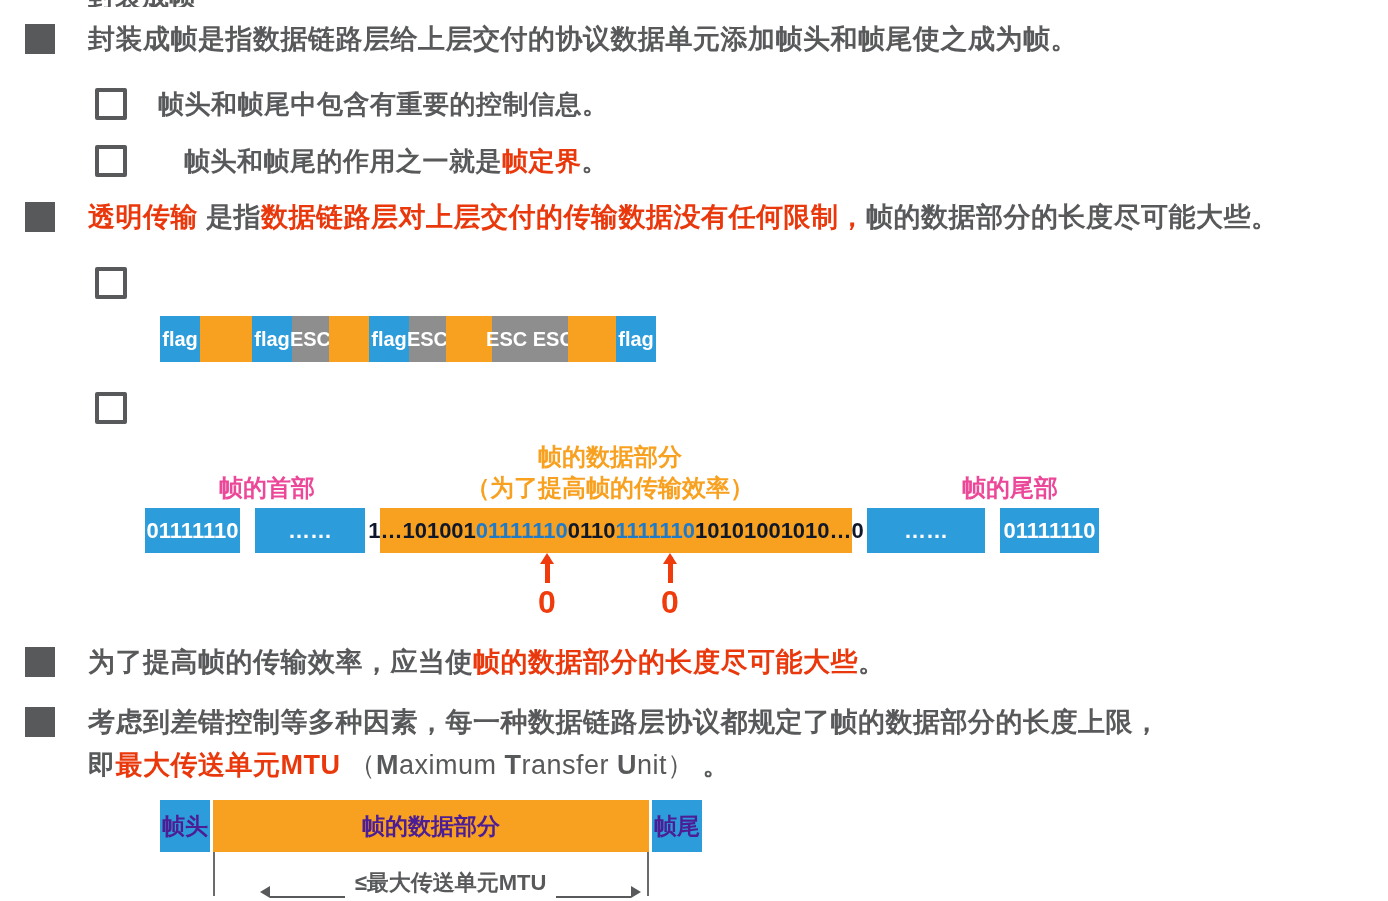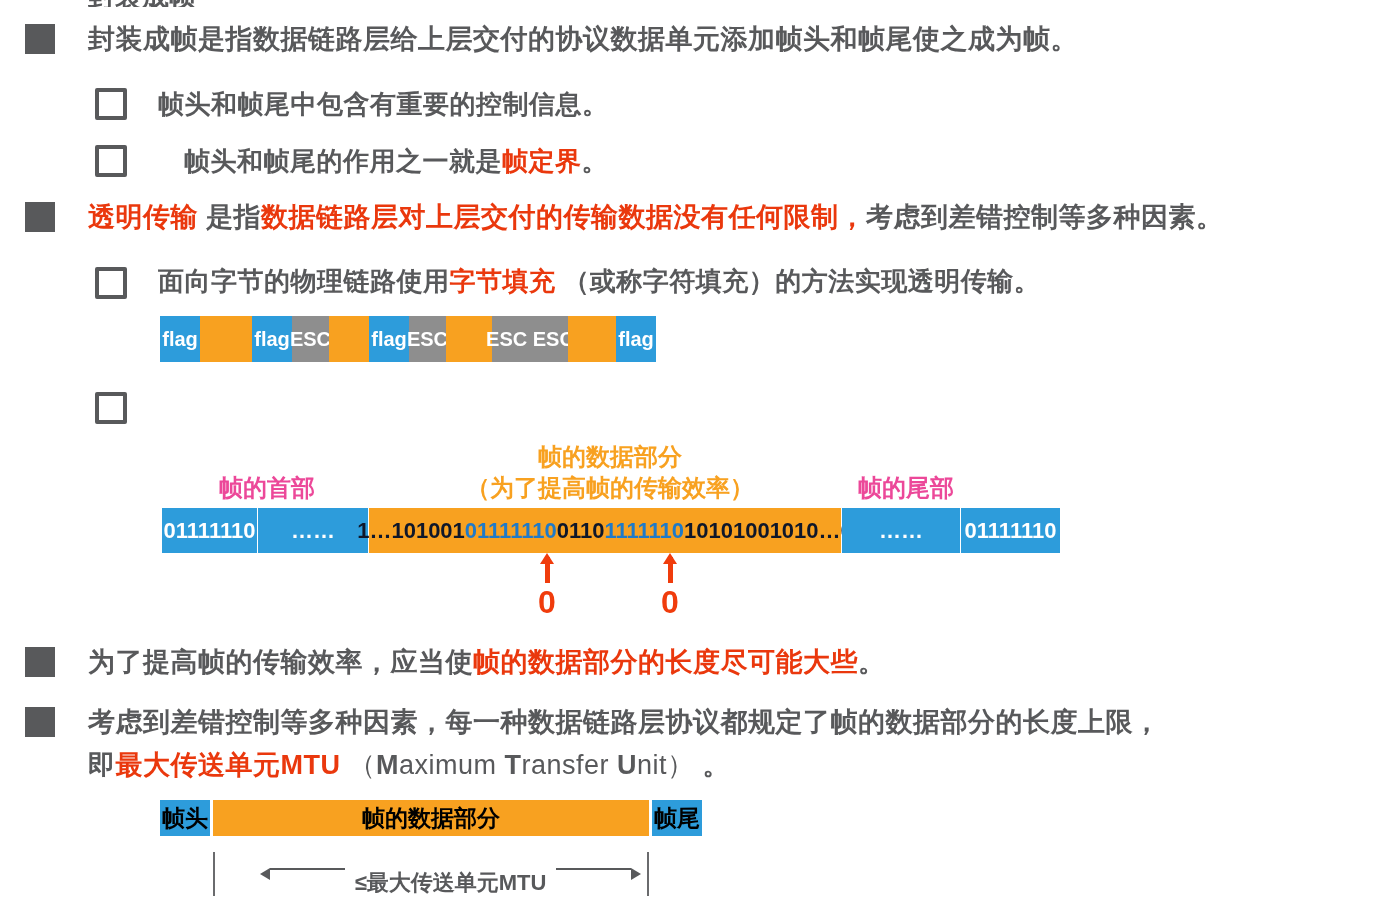--- a/index.html
+++ b/index.html
@@ -27,45 +27,45 @@
               color:#fff;font-size:20px;white-space:nowrap;}
   .box-blue{background:#2d9cdb;}
   .box-orange{background:#f8a120;}
   .box-gray{background:#8e8e8e;}
 
   
   .lab-blue{color:#ec4899;font-size:24px;}
   .lab-orange{color:#f8a120;font-size:24px;line-height:31px;text-align:center;}
 
   
-  .framebar{left:162px;top:508px;height:45px;display:flex;gap:1px;}
+  .framebar{left:145px;top:508px;height:45px;display:flex;gap:15px;}
   .framebar .box{height:45px;display:flex;align-items:center;justify-content:center;
                  color:#fff;font-size:22px;white-space:nowrap;}
   .box-data{background:#f8a120;font-size:21px;letter-spacing:0;}
   .box-data span{white-space:nowrap;}
   .seg-white{color:#0f172a;}
   .seg-digit{color:#1f7ac9;}
 
   
   .up-arrow{position:absolute;width:5px;height:26px;background:#f03c0c;}
   .up-arrow::before{content:"";position:absolute;top:-11px;left:-5px;
     border:7px solid transparent;border-bottom:11px solid #f03c0c;}
   .zero{position:absolute;width:24px;text-align:center;color:#f03c0c;font-size:32px;}
 
   
   .mtubar{left:160px;top:800px;height:52px;display:flex;gap:3px;}
-  .mtubar .box{height:36px;display:flex;align-items:center;justify-content:center;
-               color:#000000;font-size:23px;white-space:nowrap;text-align:center;}
+  .mtubar .box{height:52px;display:flex;align-items:center;justify-content:center;
+               color:#4c1d95;font-size:23px;white-space:nowrap;text-align:center;}
 
   
   .dim{left:213px;top:852px;width:436px;height:44px;}
   .dim::before,.dim::after{content:"";position:absolute;top:0;width:2px;height:44px;background:#6a6b6d;}
   .dim::before{left:0;}
   .dim::after{right:0;}
-  .dimline{position:absolute;left:2px;right:2px;top:16px;display:flex;align-items:flex-start;margin-left:39px;}
+  .dimline{position:absolute;left:2px;right:2px;top:16px;display:flex;align-items:flex-end;margin-left:39px;}
   .dimline .shaft{flex:1;height:2px;background:#58595b;}
   .head-l{width:0;height:0;border:6px solid transparent;border-right:10px solid #58595b;}
   .head-r{width:0;height:0;border:6px solid transparent;border-left:10px solid #58595b;}
   .dimlabel{padding:0 10px;font-size:22px;color:#58595b;white-space:nowrap;}
 </style>
 </head>
 <body>
 
 <div id="canvas">
 
@@ -76,24 +76,23 @@
   <div class="abs sq1" style="left:25px;top:24px;"></div>
   <div class="abs rowtxt l1" style="left:88px;top:22px;"><span class="seg-gray">封装成帧是指数据链路层给上层交付的协议数据单元添加帧头和帧尾使之成为帧。</span></div>
 
   <div class="abs sq2" style="left:95px;top:88px;"></div>
   <div class="abs rowtxt l2" style="left:158px;top:88px;"><span class="seg-gray">帧头和帧尾中包含有重要的控制信息。</span></div>
 
   <div class="abs sq2" style="left:95px;top:145px;"></div>
   <div class="abs rowtxt l2" style="left:158px;top:145px;padding-left:26px;"><span class="seg-gray">帧头和帧尾的作用之一就是</span><span class="seg-red">帧定界</span><span class="seg-gray">。</span></div>
 
   <div class="abs sq1" style="left:25px;top:202px;"></div>
-  <div class="abs rowtxt l1" style="left:88px;top:200px;"><span class="seg-red">透明传输</span><span class="seg-gray"> 是指</span><span class="seg-red">数据链路层对上层交付的传输数据没有任何限制，</span><span class="seg-gray">考虑到差错控制等多种因素。</span></div>
+  <div class="abs rowtxt l1" style="left:88px;top:200px;"><span class="seg-red">透明传输</span><span class="seg-gray"> 是指</span><span class="seg-red">数据链路层对上层交付的传输数据没有任何限制，</span><span class="seg-gray">帧的数据部分的长度尽可能大些。</span></div>
 
   <div class="abs sq2" style="left:95px;top:267px;"></div>
-  <div class="abs rowtxt l2" style="left:158px;top:265px;"><span class="seg-gray">面向字节的物理链路使用</span><span class="seg-red">字节填充</span><span class="seg-gray"> （或称字符填充）的方法实现透明传输。</span></div>
 
   <div class="abs strip">
       <div class="box box-blue" style="width: 40px;">flag</div>
       <div class="box box-orange" style="width: 52px;"></div>
       <div class="box box-blue" style="width: 40px;">flag</div>
       <div class="box box-gray" style="width: 37px;">ESC</div>
       <div class="box box-orange" style="width: 40px;"></div>
       <div class="box box-blue" style="width: 40px;">flag</div>
       <div class="box box-gray" style="width: 37px;">ESC</div>
       <div class="box box-orange" style="width: 46px;"></div>
@@ -102,21 +101,21 @@
       <div class="box box-blue" style="width: 40px;">flag</div>
     </div>
 
   <div class="abs sq2" style="left:95px;top:392px;"></div>
 
   <div class="abs lab-blue" style="left:167px;top:472px;width:200px;text-align:center;">帧的首部</div>
   <div class="abs lab-orange" style="left:410px;top:441px;width:400px;">
     <div>帧的数据部分</div>
     <div>（为了提高帧的传输效率）</div>
   </div>
-  <div class="abs lab-blue" style="left:858px;top:472px;width:200px;text-align:left;">帧的尾部</div>
+  <div class="abs lab-blue" style="left:858px;top:472px;width:200px;text-align:right;">帧的尾部</div>
 
   <div class="abs framebar">
       <div class="box box-blue" style="width: 95px;">01111110</div>
       <div class="box box-blue" style="width: 110px;">……</div>
       <div class="box box-data" style="width: 472px;">
         <span class="seg-white">1…101001</span>
         <span class="seg-digit">01111110</span>
         <span class="seg-white">0110</span>
         <span class="seg-digit">1111110</span>
         <span class="seg-white">10101001010…0</span>

